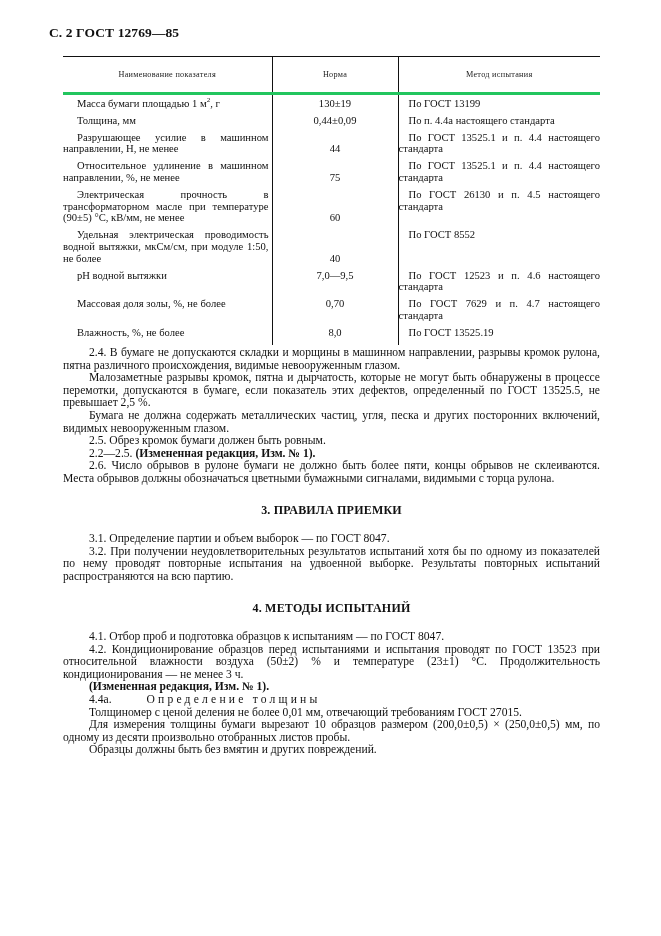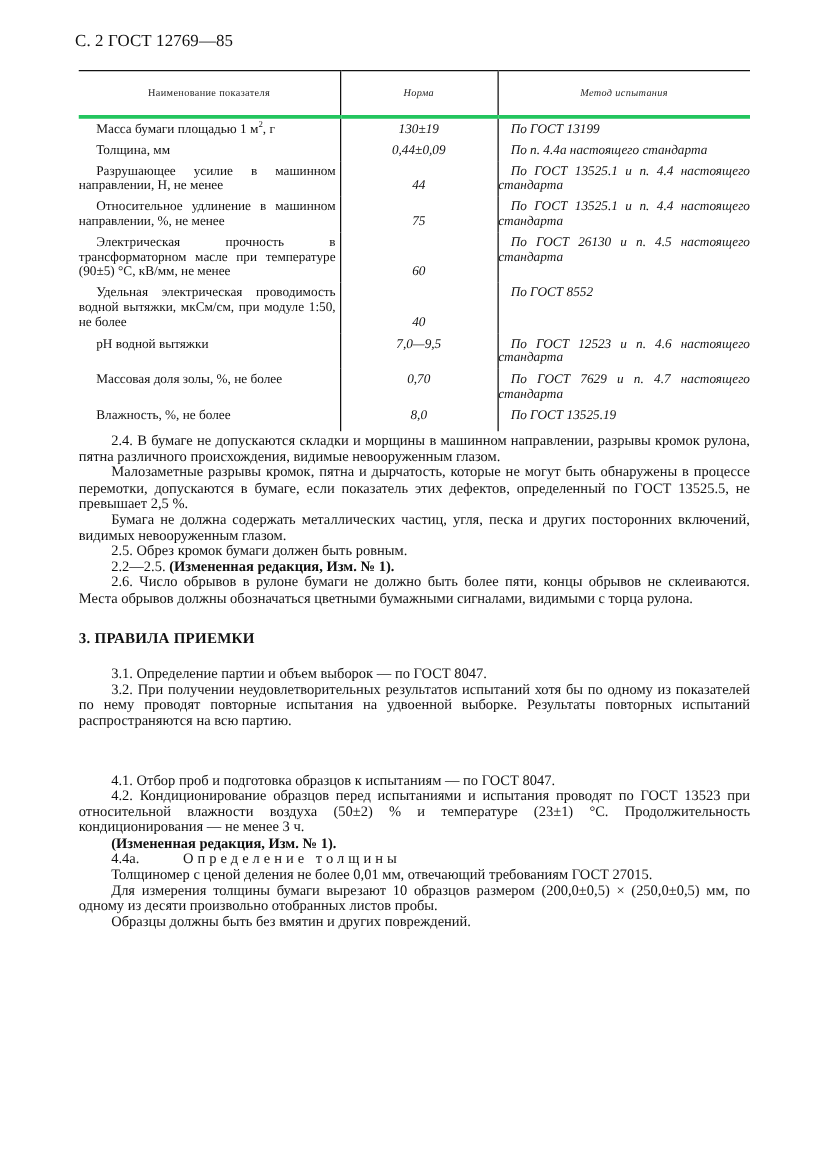--- a/index.html
+++ b/index.html
@@ -2,54 +2,54 @@
 <html><head>
 <meta charset="utf-8">
 <style>
   html, body { margin: 0; padding: 0; background: #ffffff; }
   body {
     width: 661px; height: 936px; position: relative; overflow: hidden;
     font-family: "Liberation Serif", "DejaVu Serif", serif;
     color: #111; font-size: 11.6px; line-height: 13px;
   }
   .page-header {
-    position: absolute; left: 60px; top: 26px;
-    font-weight: normal; font-size: 13.5px; letter-spacing: 0.1px;
+    position: absolute; left: 49px; top: 26px;
+    font-weight: bold; font-size: 13.5px; letter-spacing: 0.1px;
   }
   .spec-table {
     position: absolute; left: 63px; top: 56px; width: 537px;
     border-collapse: collapse; table-layout: fixed;
   }
   .spec-table th {
     font-weight: normal; font-size: 8.2px; letter-spacing: 0.3px; color: #222;
     height: 35px; border-top: 1px solid #111; border-bottom: 3px solid #22c55e;
     text-align: center; vertical-align: middle; padding: 0;
   }
-  .spec-table th + th, .spec-table td + td { border-left: 1px solid #111; font-style: italic; }
+  .spec-table th + th, .spec-table td + td { border-left: 1px solid #111; }
   .spec-table td { padding: 0; vertical-align: top; font-size: 10.6px; line-height: 11.8px; }
   .col-name { width: 209px; }
   .col-norm { width: 126px; }
   .col-method { width: 202px; }
   .name-cell { text-align: justify; text-align-last: left; padding-right: 3px !important; }
   .name-cell .ind { display: inline-block; width: 14px; }
   .norm-cell { text-align: center; vertical-align: bottom !important; }
   .norm-top { vertical-align: top !important; }
   .method-cell { text-align: justify; padding-left: 0 !important; }
   .method-cell .ind { display: inline-block; width: 10px; }
   .row td { padding-top: 3px; padding-bottom: 2px; }
   .row-last td { padding-bottom: 6px; margin-top: 20px; }
 
   .body-text {
     position: absolute; left: 63px; top: 347px; width: 537px;
     font-size: 11.6px; line-height: 12.6px;
   }
   .body-text p { margin: 0; text-align: justify; text-indent: 26px; }
   .body-text p.bold-note { font-weight: bold; }
   .section-title {
-    text-align: left; font-weight: bold; font-size: 12px;
+    text-align: center; font-weight: bold; font-size: 12px;
     margin: 0; padding: 0; letter-spacing: 0.2px;
   }
   .spaced { letter-spacing: 3.2px; margin-left: 32px; }
   .it { font-style: italic; }
   sup { font-size: 7px; line-height: 0; }
 </style>
 </head>
 <body>
 
 <div class="page-header">С. 2 ГОСТ 12769—85</div>
@@ -125,20 +125,21 @@
   <p>2.6.  Число обрывов в рулоне бумаги не должно быть более пяти, концы обрывов не склеиваются. Места обрывов должны обозначаться цветными бумажными сигналами, видимыми с торца рулона.</p>
 
   <div style="height:18px"></div>
   <h3 class="section-title">3. ПРАВИЛА ПРИЕМКИ</h3>
   <div style="height:17px"></div>
 
   <p>3.1.  Определение партии и объем выборок — по ГОСТ 8047.</p>
   <p>3.2.  При получении неудовлетворительных результатов испытаний хотя бы по одному из показателей по нему проводят повторные испытания на удвоенной выборке. Результаты повторных испытаний распространяются на всю партию.</p>
 
   <div style="height:18px"></div>
+  <h3 class="section-title">4. МЕТОДЫ ИСПЫТАНИЙ</h3>
   <div style="height:17px"></div>
 
   <p>4.1.  Отбор проб и подготовка образцов к испытаниям — по ГОСТ 8047.</p>
   <p>4.2.  Кондиционирование образцов перед испытаниями и испытания проводят по ГОСТ 13523 при относительной влажности воздуха (50±2) % и температуре (23±1) °С. Продолжительность кондиционирования — не менее 3 ч.</p>
   <p class="bold-note">(Измененная редакция, Изм. № 1).</p>
   <p><span>4.4а. </span><span class="spaced">Определение толщины</span></p>
   <p>Толщиномер с ценой деления не более 0,01 мм, отвечающий требованиям ГОСТ 27015.</p>
   <p>Для измерения толщины бумаги вырезают 10 образцов размером (200,0±0,5) × (250,0±0,5) мм, по одному из десяти произвольно отобранных листов пробы.</p>
   <p>Образцы должны быть без вмятин и других повреждений.</p>
 </div>

